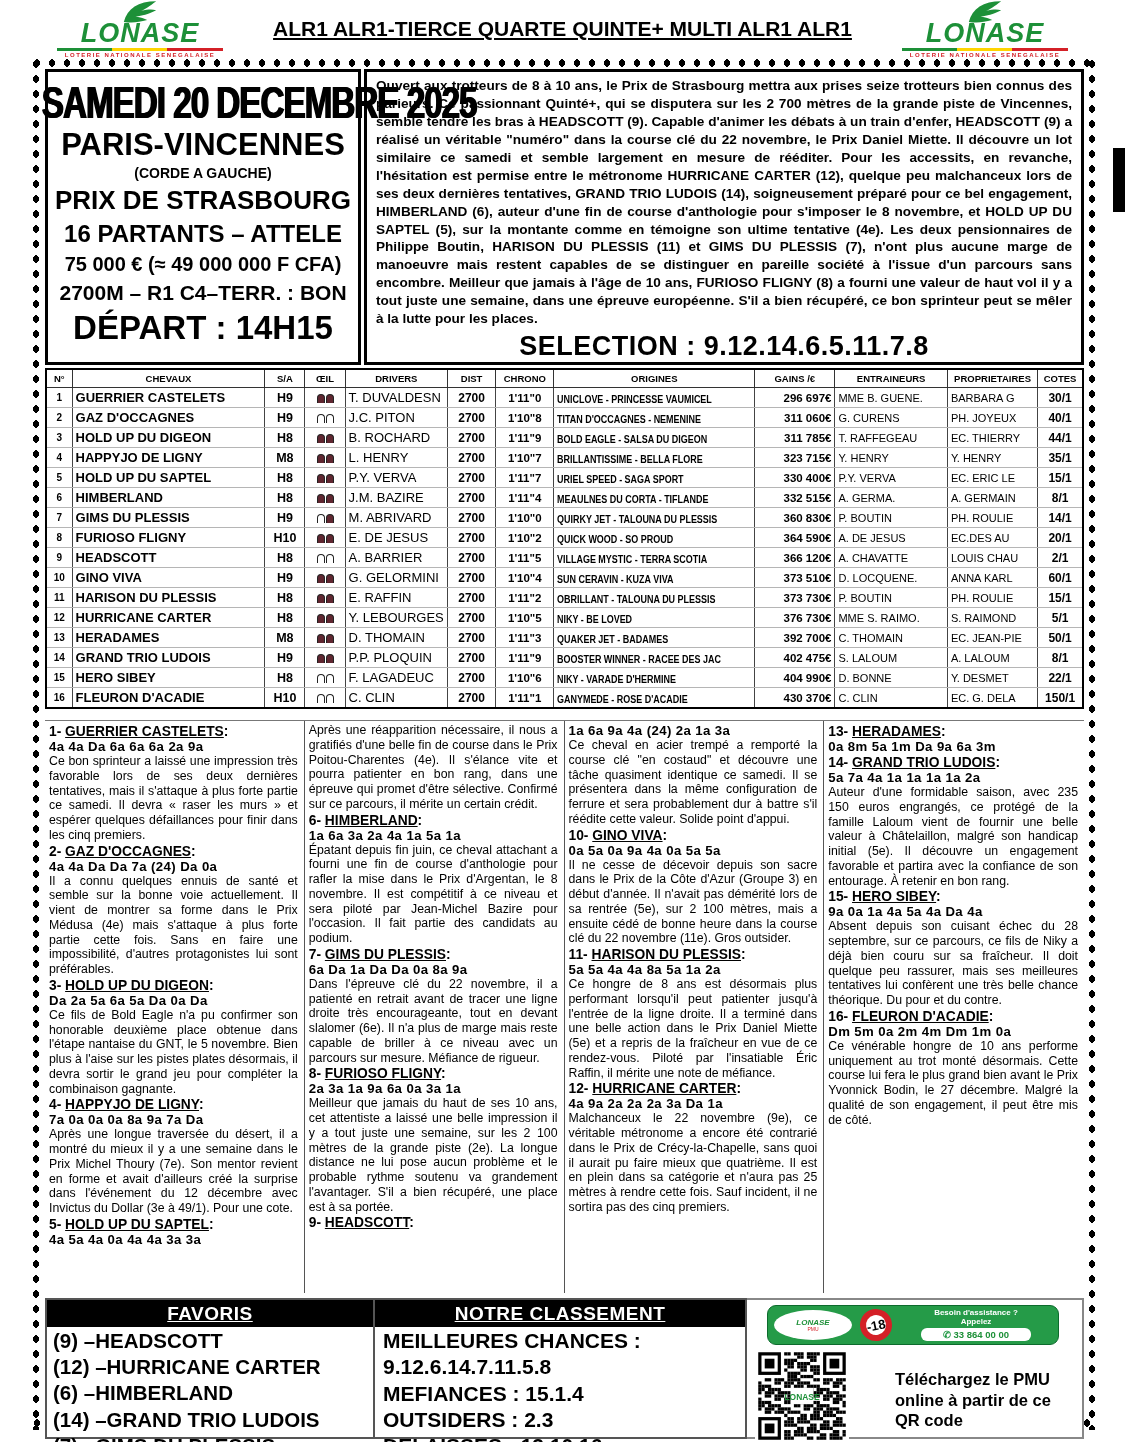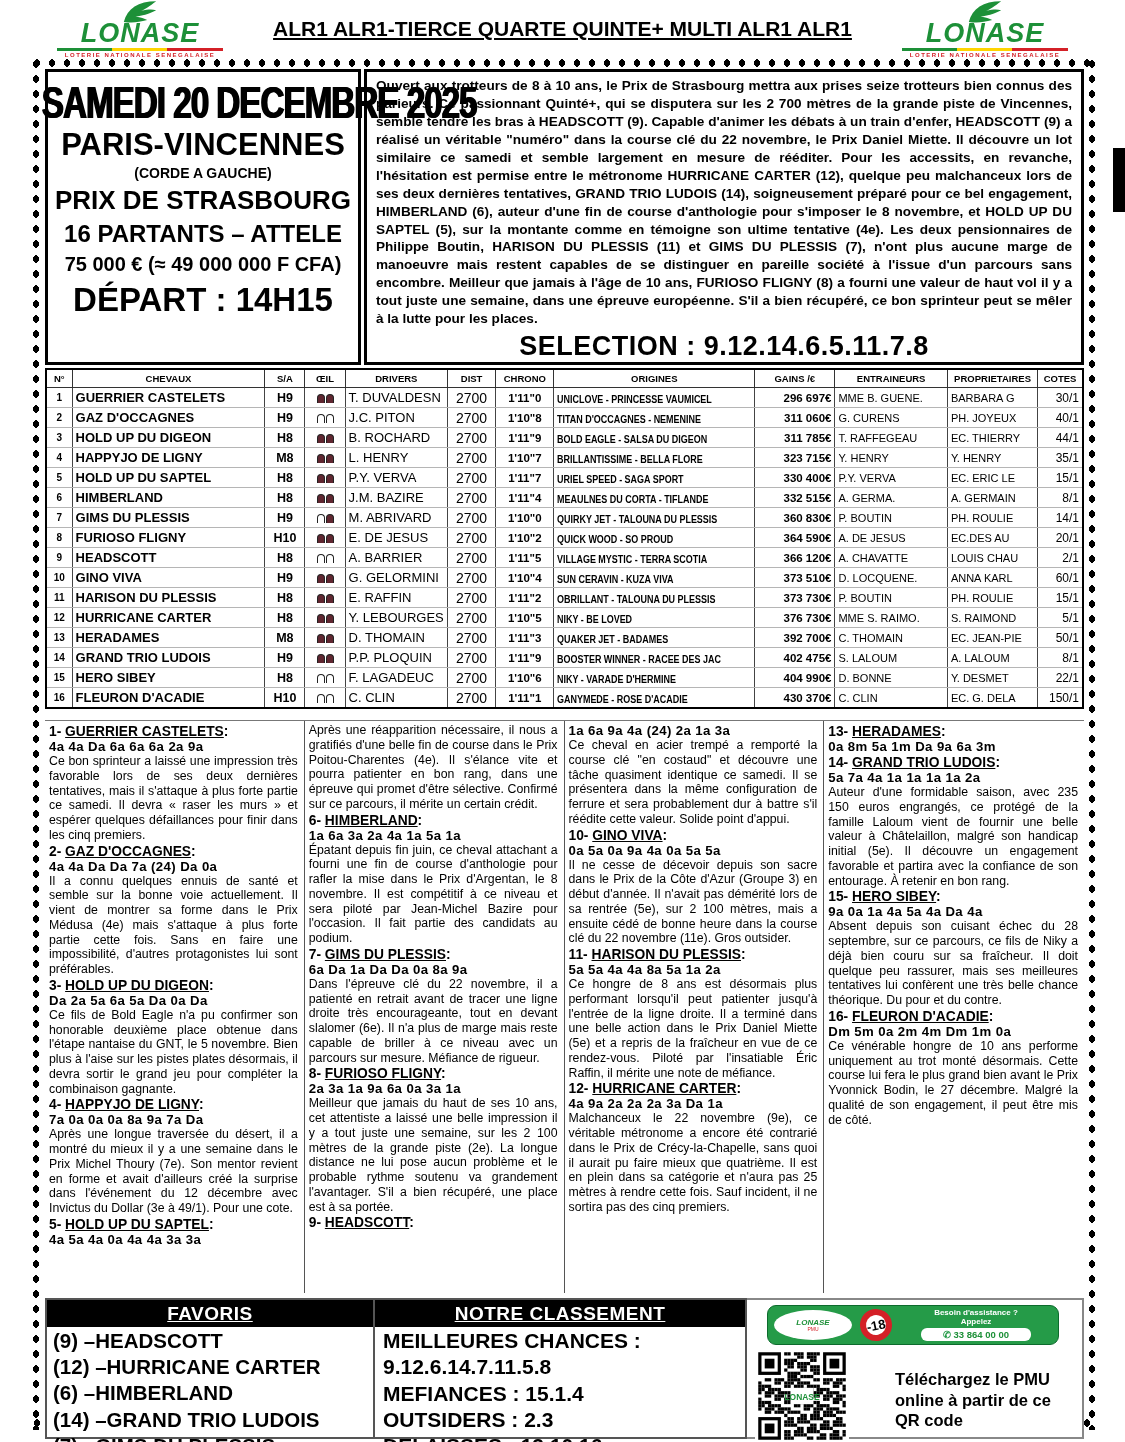--- a/index.html
+++ b/index.html
@@ -48,29 +48,29 @@
                border:2px solid #000;}
   table.horses th{border:1px solid #333;font-size:9.5px;font-weight:800;height:17px;
                   padding:0 1px;overflow:hidden;white-space:nowrap;background:#fff;}
   table.horses td{border-left:1px solid #444;border-right:1px solid #444;border-bottom:1px solid #b5b5b5;
                   height:19px;padding:0 3px;overflow:hidden;white-space:nowrap;vertical-align:middle;}
   td.c-num{font-size:10px;font-weight:bold;text-align:center;padding:0;}
   td.c-cheval{font-size:13px;font-weight:800;}
   td.c-sa{font-size:12.5px;font-weight:800;text-align:center;}
   td.c-oeil{text-align:center;padding:0;}
   td.c-driver{font-size:13px;}
-  td.c-dist{font-size:14px;font-weight:400;text-align:center;}
+  td.c-dist{font-size:12px;font-weight:700;text-align:center;}
   td.c-chrono{font-size:11.5px;font-weight:800;text-align:center;}
   td.c-origines{padding:0 1px;}
   td.c-origines span{display:inline-block;transform:scaleX(0.78);transform-origin:0 50%;
                      font-size:11.5px;font-weight:800;white-space:nowrap;}
   td.c-gains{font-size:11.5px;font-weight:800;text-align:right;padding-right:5px;}
   td.c-entraineur{font-size:11px;}
   td.c-proprietaire{font-size:11px;}
-  td.c-cote{font-size:12px;font-weight:400;text-align:right;}
+  td.c-cote{font-size:12px;font-weight:700;text-align:center;}
   .eye{display:inline-block;width:8px;height:9px;border:1.5px solid #222;border-bottom:none;
        border-radius:8px 8px 0 0;margin:0 0.5px;vertical-align:middle;box-sizing:border-box;}
   .eye.filled{background:var(--eye-fill,#5f2630);}
   .eye.open{background:#fff;}
   
   .commentary{display:flex;height:572px;overflow:hidden;border-top:1px solid #777;margin-top:11px;}
   .comm-col{width:25%;box-sizing:border-box;padding:2px 6px 0 4px;border-right:1px solid #555;}
   .comm-col:last-child{border-right:none;}
   .comm-title{font-size:13.8px;font-weight:800;margin-top:1px;}
   .comm-title .u{text-decoration:underline;}
@@ -142,20 +142,21 @@
     <div class="content">
 
       <div class="info-row">
         <div class="race-box">
           <div class="race-date">SAMEDI 20 DECEMBRE 2025</div>
           <div class="race-hippodrome">PARIS-VINCENNES</div>
           <div class="race-corde">(CORDE A GAUCHE)</div>
           <div class="race-prix">PRIX DE STRASBOURG</div>
           <div class="race-partants">16 PARTANTS – ATTELE</div>
           <div class="race-allocation">75 000 € (≈ 49 000 000 F CFA)</div>
+          <div class="race-distance">2700M – R1 C4–TERR. : BON</div>
           <div class="race-depart">DÉPART : 14H15</div>
         </div>
         <div class="presentation-box">
           <p class="presentation-text">Ouvert aux trotteurs de 8 à 10 ans, le Prix de Strasbourg mettra aux prises seize trotteurs bien connus des parieurs. Ce passionnant Quinté+, qui se disputera sur les 2 700 mètres de la grande piste de Vincennes, semble tendre les bras à HEADSCOTT (9). Capable d'animer les débats à un train d'enfer, HEADSCOTT (9) a réalisé un véritable "numéro" dans la course clé du 22 novembre, le Prix Daniel Miette. Il découvre un lot similaire ce samedi et semble largement en mesure de rééditer. Pour les accessits, en revanche, l'hésitation est permise entre le métronome HURRICANE CARTER (12), quelque peu malchanceux lors de ses deux dernières tentatives, GRAND TRIO LUDOIS (14), soigneusement préparé pour ce bel engagement, HIMBERLAND (6), auteur d'une fin de course d'anthologie pour s'imposer le 8 novembre, et HOLD UP DU SAPTEL (5), sur la montante comme en témoigne son ultime tentative (4e). Les deux pensionnaires de Philippe Boutin, HARISON DU PLESSIS (11) et GIMS DU PLESSIS (7), n'ont plus aucune marge de manoeuvre mais restent capables de se distinguer en pareille société à l'issue d'un parcours sans encombre. Meilleur que jamais à l'âge de 10 ans, FURIOSO FLIGNY (8) a fourni une valeur de haut vol il y a tout juste une semaine, dans une épreuve européenne. S'il a bien récupéré, ce bon sprinteur peut se mêler à la lutte pour les places.</p>
           <div class="selection-line">SELECTION : 9.12.14.6.5.11.7.8</div>
         </div>
       </div>
 
       <table class="horses">
         <colgroup>

